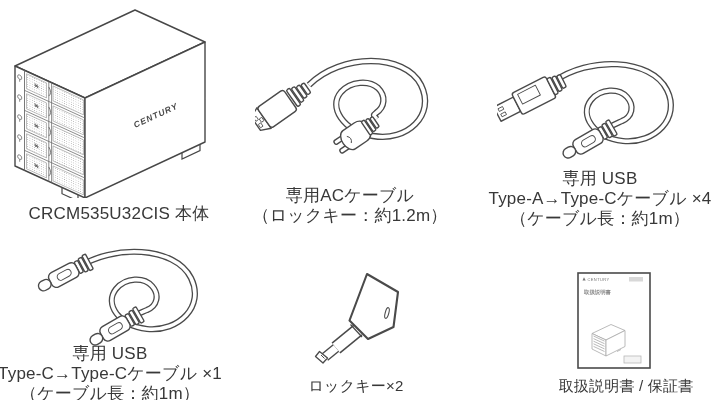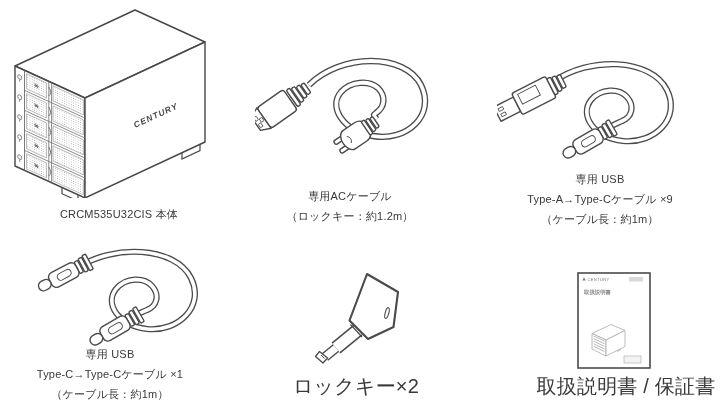--- a/index.html
+++ b/index.html
@@ -1,22 +1,22 @@
 <!DOCTYPE html>
 <html><head>
 <meta charset="utf-8">
 <style>
   html,body{margin:0;padding:0;background:#ffffff;}
   #stage{position:relative;width:720px;height:400px;background:#fff;overflow:hidden;
          font-family:"Liberation Sans","DejaVu Sans",sans-serif;color:#383838;}
   figure{margin:0;padding:0;position:absolute;}
   .art{display:block;}
-  .cap{display:block;text-align:center;font-size:11px;line-height:20px;color:#383838;letter-spacing:0.2px;}
+  .cap{display:block;text-align:center;font-size:17px;line-height:20px;color:#383838;letter-spacing:0.2px;}
   .cap span{display:block;white-space:nowrap;}
-  .cap-lg{font-size:20px;}
+  .cap-lg{font-size:15px;}
   svg text{font-family:"Liberation Sans","DejaVu Sans",sans-serif;}
 </style>
 </head>
 <body>
 
 <div id="stage">
 
   <figure style="left:5px;top:2px;width:210px;">
     <svg class="art" width="210" height="196" viewBox="0 0 210 196">
       <defs>
@@ -148,21 +148,21 @@
         <rect x="-14" y="-8.5" width="4" height="17" rx="1.3"></rect>
         <rect x="-9" y="-7.5" width="4" height="15" rx="1.3"></rect>
         <rect x="-4" y="-6.5" width="4" height="13" rx="1.3"></rect>
         <rect x="0" y="-8" width="30" height="16" rx="5"></rect>
         <rect x="7" y="-3.5" width="15" height="7" rx="3.5" fill="none" stroke-width="0.9"></rect>
         <rect x="30" y="-5" width="13" height="10" rx="5"></rect>
       </g>
     </svg>
     <figcaption class="cap" style="width:240px;margin:2px 0 0 -17px;">
       <span>専用 USB</span>
-      <span>Type-A→Type-Cケーブル ×9</span>
+      <span>Type-A→Type-Cケーブル ×4</span>
       <span>（ケーブル長：約1m）</span>
     </figcaption>
   </figure>
 
   <figure style="left:25px;top:242px;width:200px;">
     <svg class="art" width="200" height="104" viewBox="0 0 200 104">
       <g>
         <path d="M52 26 C88 2 150 4 166 36 C180 64 154 90 122 87 C94 84 79 62 91 47 C101 35 119 35 127 44 C135 53 132 64 122 68 C114 71.5 108 73 103 79" fill="none" stroke="#4a4a4a" stroke-width="6.2"></path>
         <path d="M52 26 C88 2 150 4 166 36 C180 64 154 90 122 87 C94 84 79 62 91 47 C101 35 119 35 127 44 C135 53 132 64 122 68 C114 71.5 108 73 103 79" fill="none" stroke="#ffffff" stroke-width="3.6"></path>
       </g>

